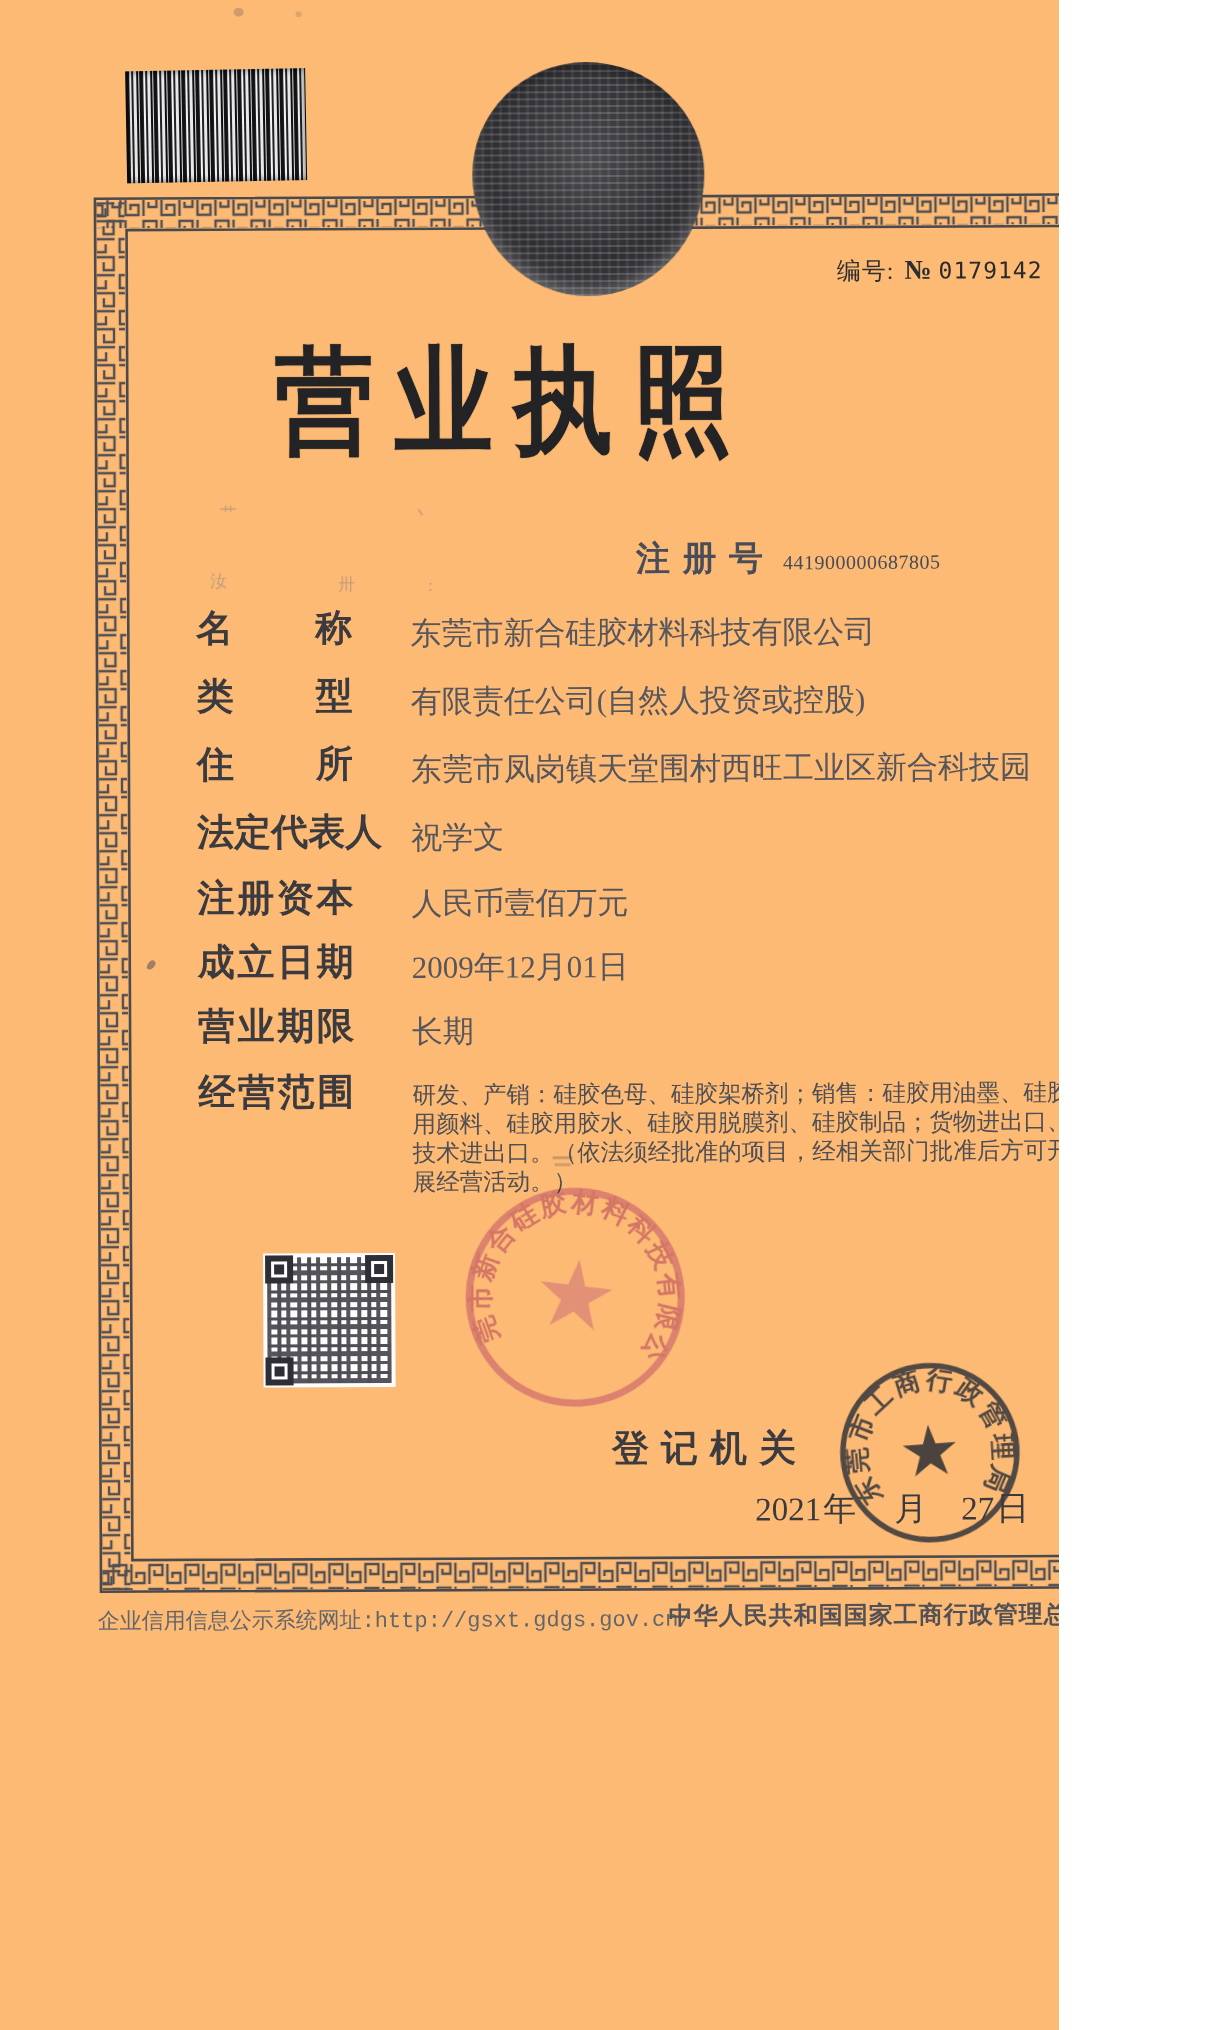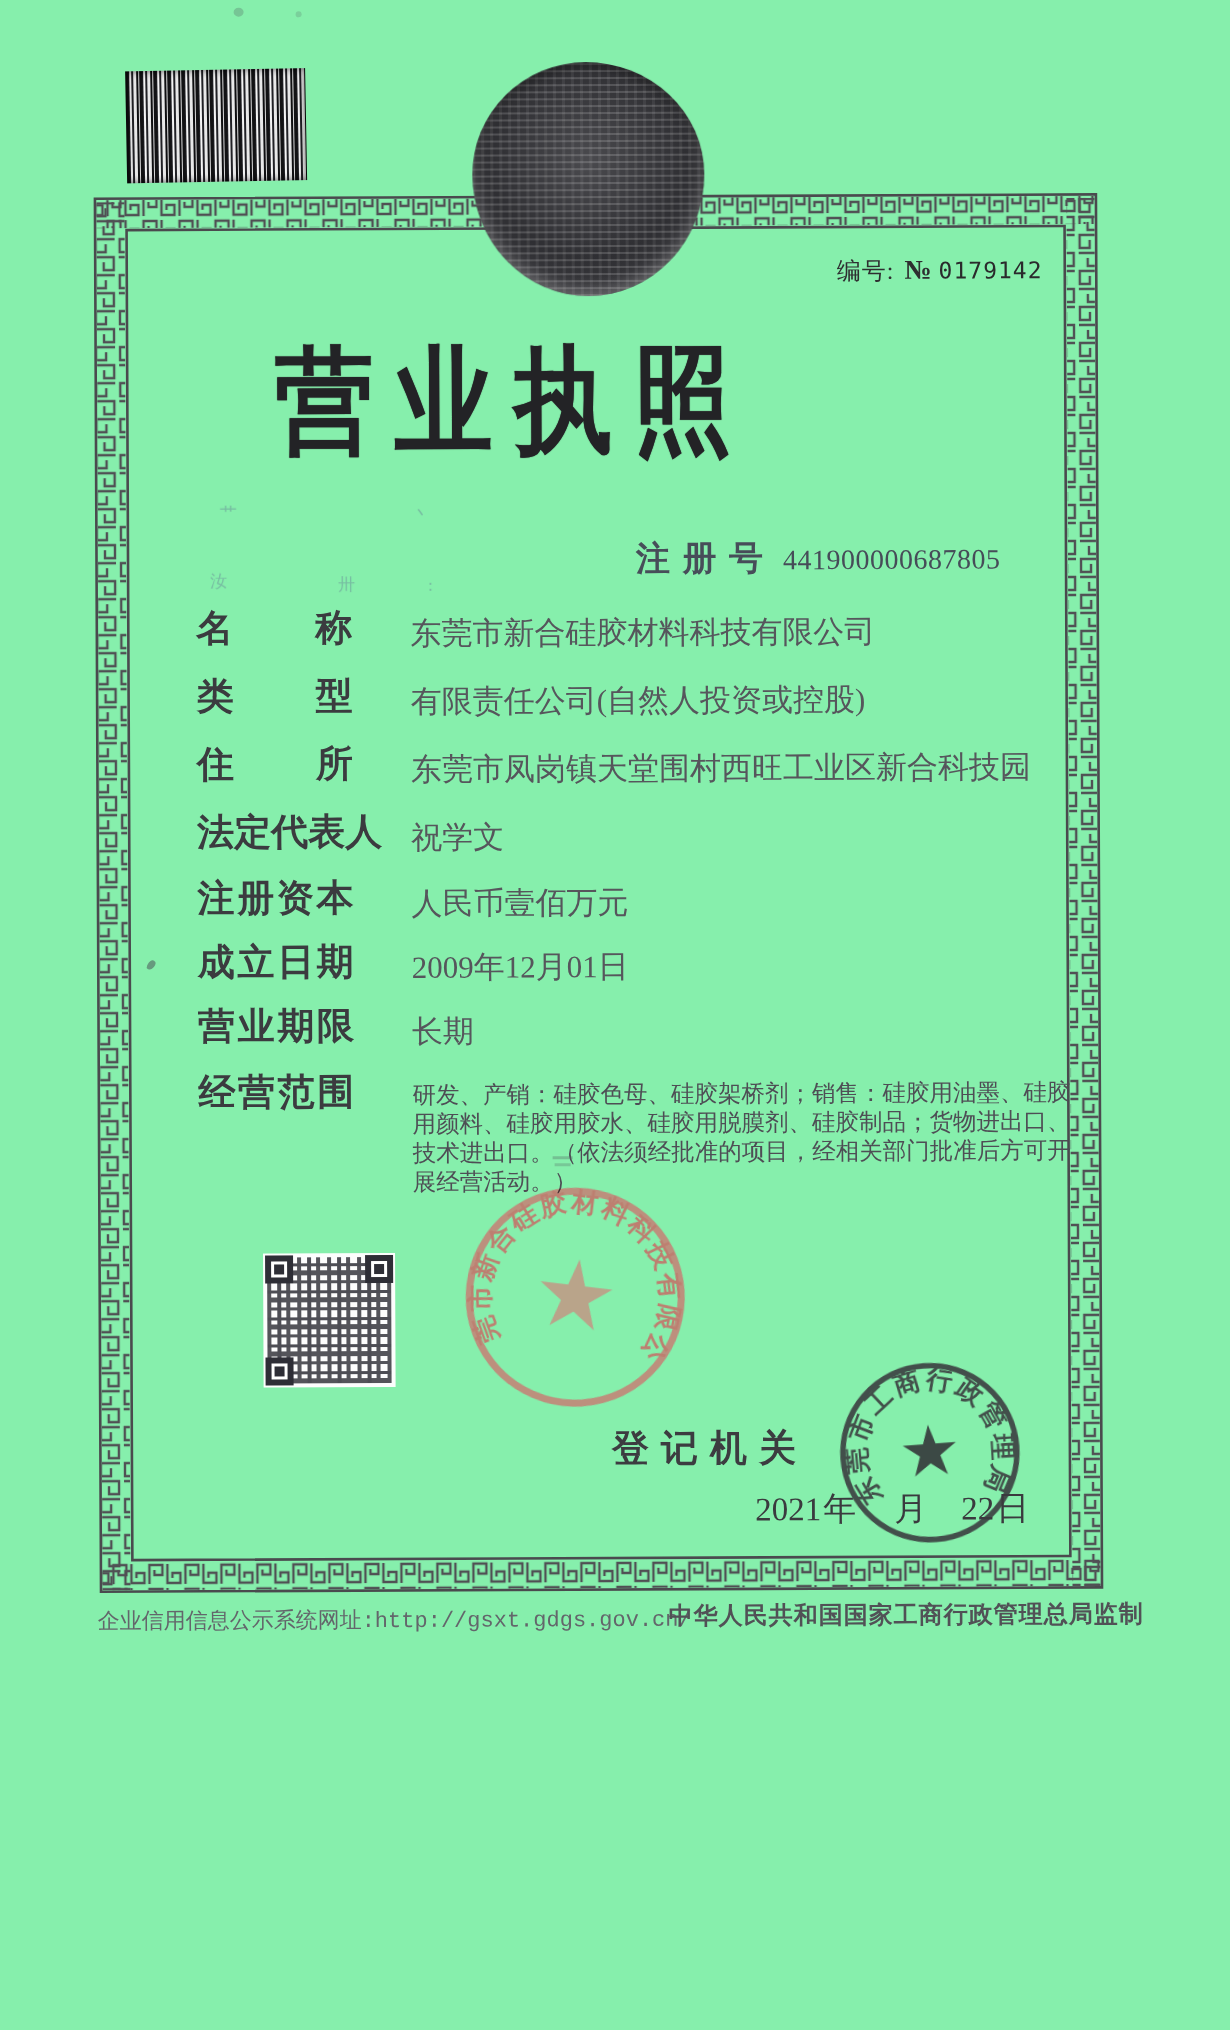--- a/index.html
+++ b/index.html
@@ -1,16 +1,16 @@
 <!DOCTYPE html>
 <html><head>
 <meta charset="utf-8">
 <style>
   html,body{margin:0;padding:0;background:#ffffff;}
-  #page{position:relative;width:1230px;height:2030px;background:#86efac;overflow:hidden;
+  #page{position:relative;width:1059px;height:2030px;background:#fdba74;overflow:hidden;
         font-family:"Liberation Serif",serif;color:#3d3d3d;}
   #certificate{position:absolute;left:0;top:0;width:1230px;height:2030px;transform:rotate(-0.25deg);}
 
   
   .smudge{position:absolute;color:rgba(95,105,145,.38);font-size:17px;filter:blur(.4px);}
   .speck{position:absolute;background:rgba(70,70,80,.5);}
 
   
   .barcode{position:absolute;left:130px;top:68px;width:180px;height:112px;transform:rotate(-.8deg);
     background:
@@ -32,21 +32,21 @@
   .serial .num{font-family:"DejaVu Sans Mono",monospace;font-size:23px;letter-spacing:1px;color:#2a2a2c;}
 
   
   .title{position:absolute;left:278px;top:342px;width:456px;display:flex;justify-content:space-between;
     font-family:"DejaVu Sans",sans-serif;font-weight:900;font-size:98px;line-height:1;color:#27272a;
     transform:scaleY(1.18);transform-origin:top;filter:contrast(1.05);text-shadow:0 0 1px #333;}
 
   
   .regline{position:absolute;left:606px;top:536px;white-space:nowrap;color:#4c525e;}
   .regline .reglabel{font-size:34px;font-weight:bold;letter-spacing:2px;color:#474d59;margin-left:32px;}
-  .regline .regnum{font-size:28px;letter-spacing:.5px;margin-left:14px;color:#464c58;}
+  .regline .regnum{font-size:20px;letter-spacing:.5px;margin-left:14px;color:#464c58;}
 
   
   .row{position:absolute;left:198px;white-space:nowrap;}
   .row .lab{display:flex;justify-content:space-between;width:156px;float:left;
     font-size:37px;font-weight:bold;color:#3b3b3f;line-height:1.05;}
   .row .val{margin-left:214px;font-size:31px;color:#56565c;padding-top:5px;line-height:1.3;}
   .row .val.small{font-size:23.5px;white-space:normal;width:676px;line-height:1.24;color:#4e4e55;padding-top:8px;}
 
   
   .qr{position:absolute;left:262px;top:1252px;width:132px;height:134px;background:#fdfdfd;filter:blur(.3px);}
@@ -218,21 +218,21 @@
   </svg>
 
   <div class="registrar">
         <span>登</span>
         <span>记</span>
         <span>机</span>
         <span>关</span>
       </div>
 
   <div class="dateline">
-    <span>2021</span><span>年</span><span class="gap1"></span><span>月</span><span class="gap2"></span><span>22</span><span>日</span>
+    <span>2021</span><span>年</span><span class="gap1"></span><span>月</span><span class="gap2"></span><span>27</span><span>日</span>
   </div>
 
   <svg class="seal seal-black" width="188" height="188" viewBox="-94 -94 188 188" xmlns="http://www.w3.org/2000/svg">
     <circle cx="0" cy="0" r="87" fill="none" stroke="#3a3a3e" stroke-width="5.5"></circle>
     <path id="blkArc" d="M -49,41 A 64,64 0 1 1 49,41" fill="none"></path>
     <text font-size="26" letter-spacing="3" fill="#39393d">
       <textPath href="#blkArc" startOffset="50%" text-anchor="middle">东莞市工商行政管理局</textPath>
     </text>
     <path d="M0,-28 L6.3,-8.7 L26.6,-8.7 L10.2,3.3 L16.5,22.7 L0,10.7 L-16.5,22.7 L-10.2,3.3 L-26.6,-8.7 L-6.3,-8.7 Z" fill="#333337"></path>
   </svg>

